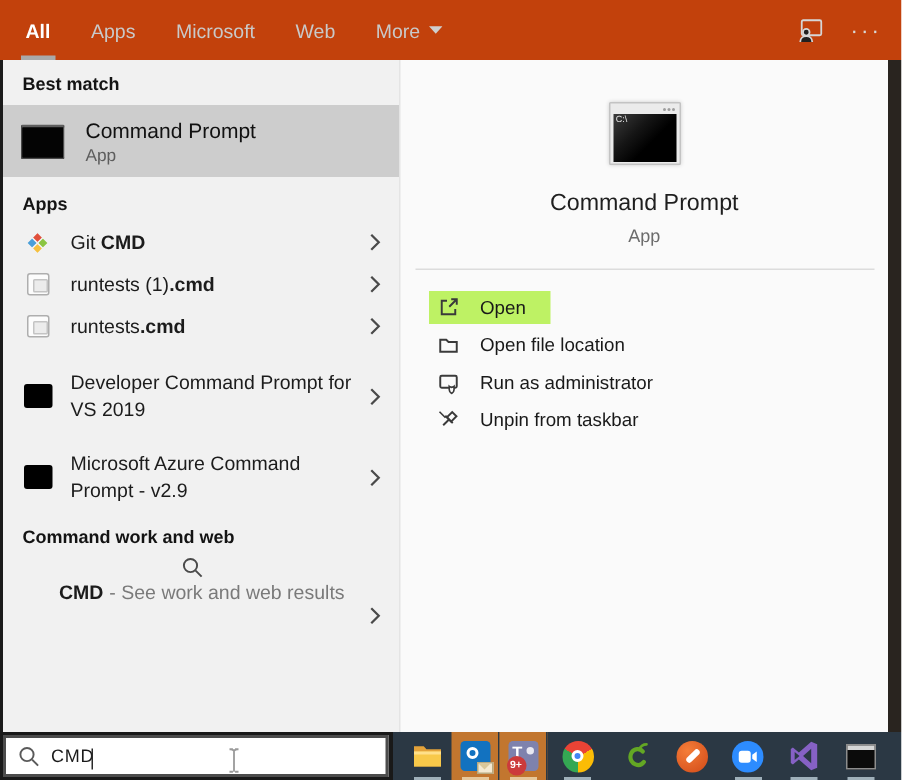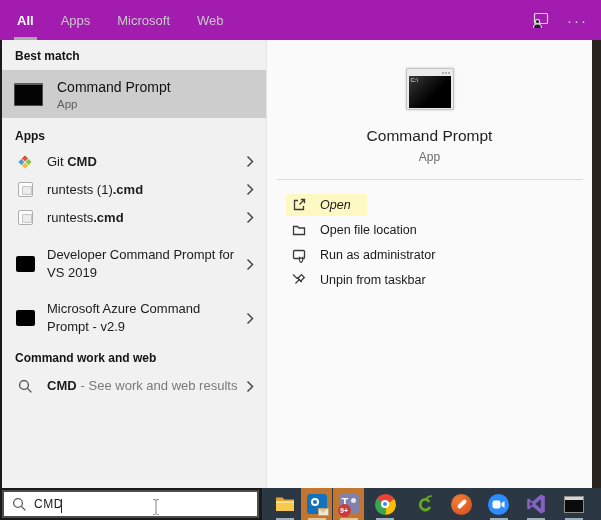--- a/index.html
+++ b/index.html
@@ -5,21 +5,21 @@
   * { box-sizing: border-box; margin: 0; padding: 0; }
   html,body { width:601px; height:520px; }
   body {
     font-family: "Liberation Sans", sans-serif;
     background:#ffffff; position:relative; overflow:hidden;
     -webkit-font-smoothing: antialiased;
   }
   .screen { position:absolute; inset:0; }
 
   
-  .topbar { position:absolute; top:0; left:0; width:601px; height:40px; background:#a21caf; }
+  .topbar { position:absolute; top:0; left:0; width:601px; height:40px; background:#c2410c; }
   .tabs { position:absolute; left:17px; top:0; height:40px; display:flex; }
   .tab { position:relative; display:flex; align-items:center; gap:6px; height:40px;
          margin-right:27px; color:#c9c9c9; font-size:13px; cursor:pointer; }
   .tab.selected { color:#ffffff; font-weight:bold; }
   .tab.selected::after { content:""; position:absolute; left:-3px; right:-3px; bottom:0;
          height:3px; background:#a9a9a9; }
   .topbar-right { position:absolute; right:13px; top:0; height:40px; display:flex;
          align-items:center; gap:17px; }
   .ellipsis { color:#d8d8d8; font-size:15px; letter-spacing:2px; line-height:1; cursor:pointer; }
 
@@ -41,21 +41,21 @@
   .result-row { display:flex; align-items:center; min-height:27px; padding:0 12px 0 13px;
         margin-top:1px; cursor:pointer;justify-content:flex-end; }
   .result-row.first { margin-top:5px; }
   .result-row.tall { min-height:42px; margin-top:12px; }
   .row-icon { width:20px; display:flex; justify-content:center; align-items:center;
         margin-right:12px; flex:none; }
   .row-text { font-size:13px; color:#1c1c1c; line-height:1.35; max-width:192px; }
   .t-bold { font-weight:bold; }
   .chevron { margin-left:auto; display:flex; align-items:center; }
   .hdr-search { margin-top:12px; }
-  .web-row { margin-top:6px; min-height:30px; }
+  .web-row { margin-top:6px; min-height:30px;flex-direction:column; }
   .web-rest { color:#7a7a7a; margin-left:4px; }
   .file-icon { width:15px; height:15px; border:1px solid #aeaeae; background:#fcfcfc;
         border-radius:2px; position:relative; }
   .file-icon::after { content:""; position:absolute; left:3px; top:3px; width:8px; height:7px;
         background:#ececec; border:1px solid #c4c4c4; border-radius:1px; }
   .term-sm { width:19px; height:16px; background:#000; border-radius:2px; }
 
   .right-panel { position:absolute; left:266px; top:0; width:326px; height:448px;
         background:#fafafa; border-left:1px solid #e4e4e4; display:flex;
         flex-direction:column; align-items:center; }
@@ -67,21 +67,21 @@
   .big-titlebar i { width:2px; height:2px; background:#9d9d9d; border-radius:50%; }
   .big-screen { height:32px; margin-top:1px;
         background:linear-gradient(135deg,#3c3c3c 0%,#161616 35%,#000 60%);
         color:#e8e8e8; font-size:6px; padding:1px 0 0 2px; line-height:1; }
   .rp-title { margin-top:17px; font-size:15.5px; color:#1f1f1f; }
   .rp-sub { margin-top:5px; font-size:12px; color:#6c6c6c; }
   .rp-divider { margin-top:15px; width:306px; height:1px; background:#dcdcdc; }
   .actions { margin-top:12px; width:100%; padding-left:19px; }
   .action-row { height:25px; display:flex; align-items:center; cursor:pointer; }
   .action-inner { display:flex; align-items:center; padding:3px 16px 3px 5px; }
-  .action-inner.hl { background:#fef9c3;font-style:italic; }
+  .action-inner.hl { background:#bef264; }
   .action-label { font-size:12.5px; color:#191919; margin-left:13px; }
 
   .right-edge { position:absolute; left:592px; top:0; width:9px; height:448px; background:#29241f; }
 
   
   .bottom { position:absolute; top:488px; left:0; width:601px; height:32px; }
   .search-area { position:absolute; left:0; top:0; width:262px; height:32px; background:#191919; }
   .search-box { position:absolute; left:2px; top:2px; width:257px; height:28px; background:#fff;
         border:2px solid #4c4c4c; display:flex; align-items:center; padding:0 8px; }
   .search-input { border:none; outline:none; background:transparent; font-family:inherit;
@@ -138,20 +138,26 @@
       </div>
       <div class="tab">
         <span>Apps</span>
       </div>
       <div class="tab">
         <span>Microsoft</span>
       </div>
       <div class="tab">
         <span>Web</span>
       </div>
+      <div class="tab">
+        <span>More</span>
+        <svg width="9" height="6" viewBox="0 0 9 6">
+          <polygon points="0,0.5 9,0.5 4.5,5.5" fill="#cfcfcf"></polygon>
+        </svg>
+      </div>
     </nav>
     <div class="topbar-right">
       <svg width="19" height="17" viewBox="0 0 19 17">
         <rect x="3.5" y="1.5" width="13" height="10" rx="1" fill="none" stroke="#d6d6d6" stroke-width="1.2"></rect>
         <circle cx="6.5" cy="9.5" r="2.2" fill="#202020" stroke="#d6d6d6" stroke-width="1.2"></circle>
         <path d="M2.5 16 c0-2.6 1.8-4 4-4 s4 1.4 4 4" fill="#202020" stroke="#d6d6d6" stroke-width="1.2"></path>
       </svg>
       <span class="ellipsis">···</span>
     </div>
   </header>

